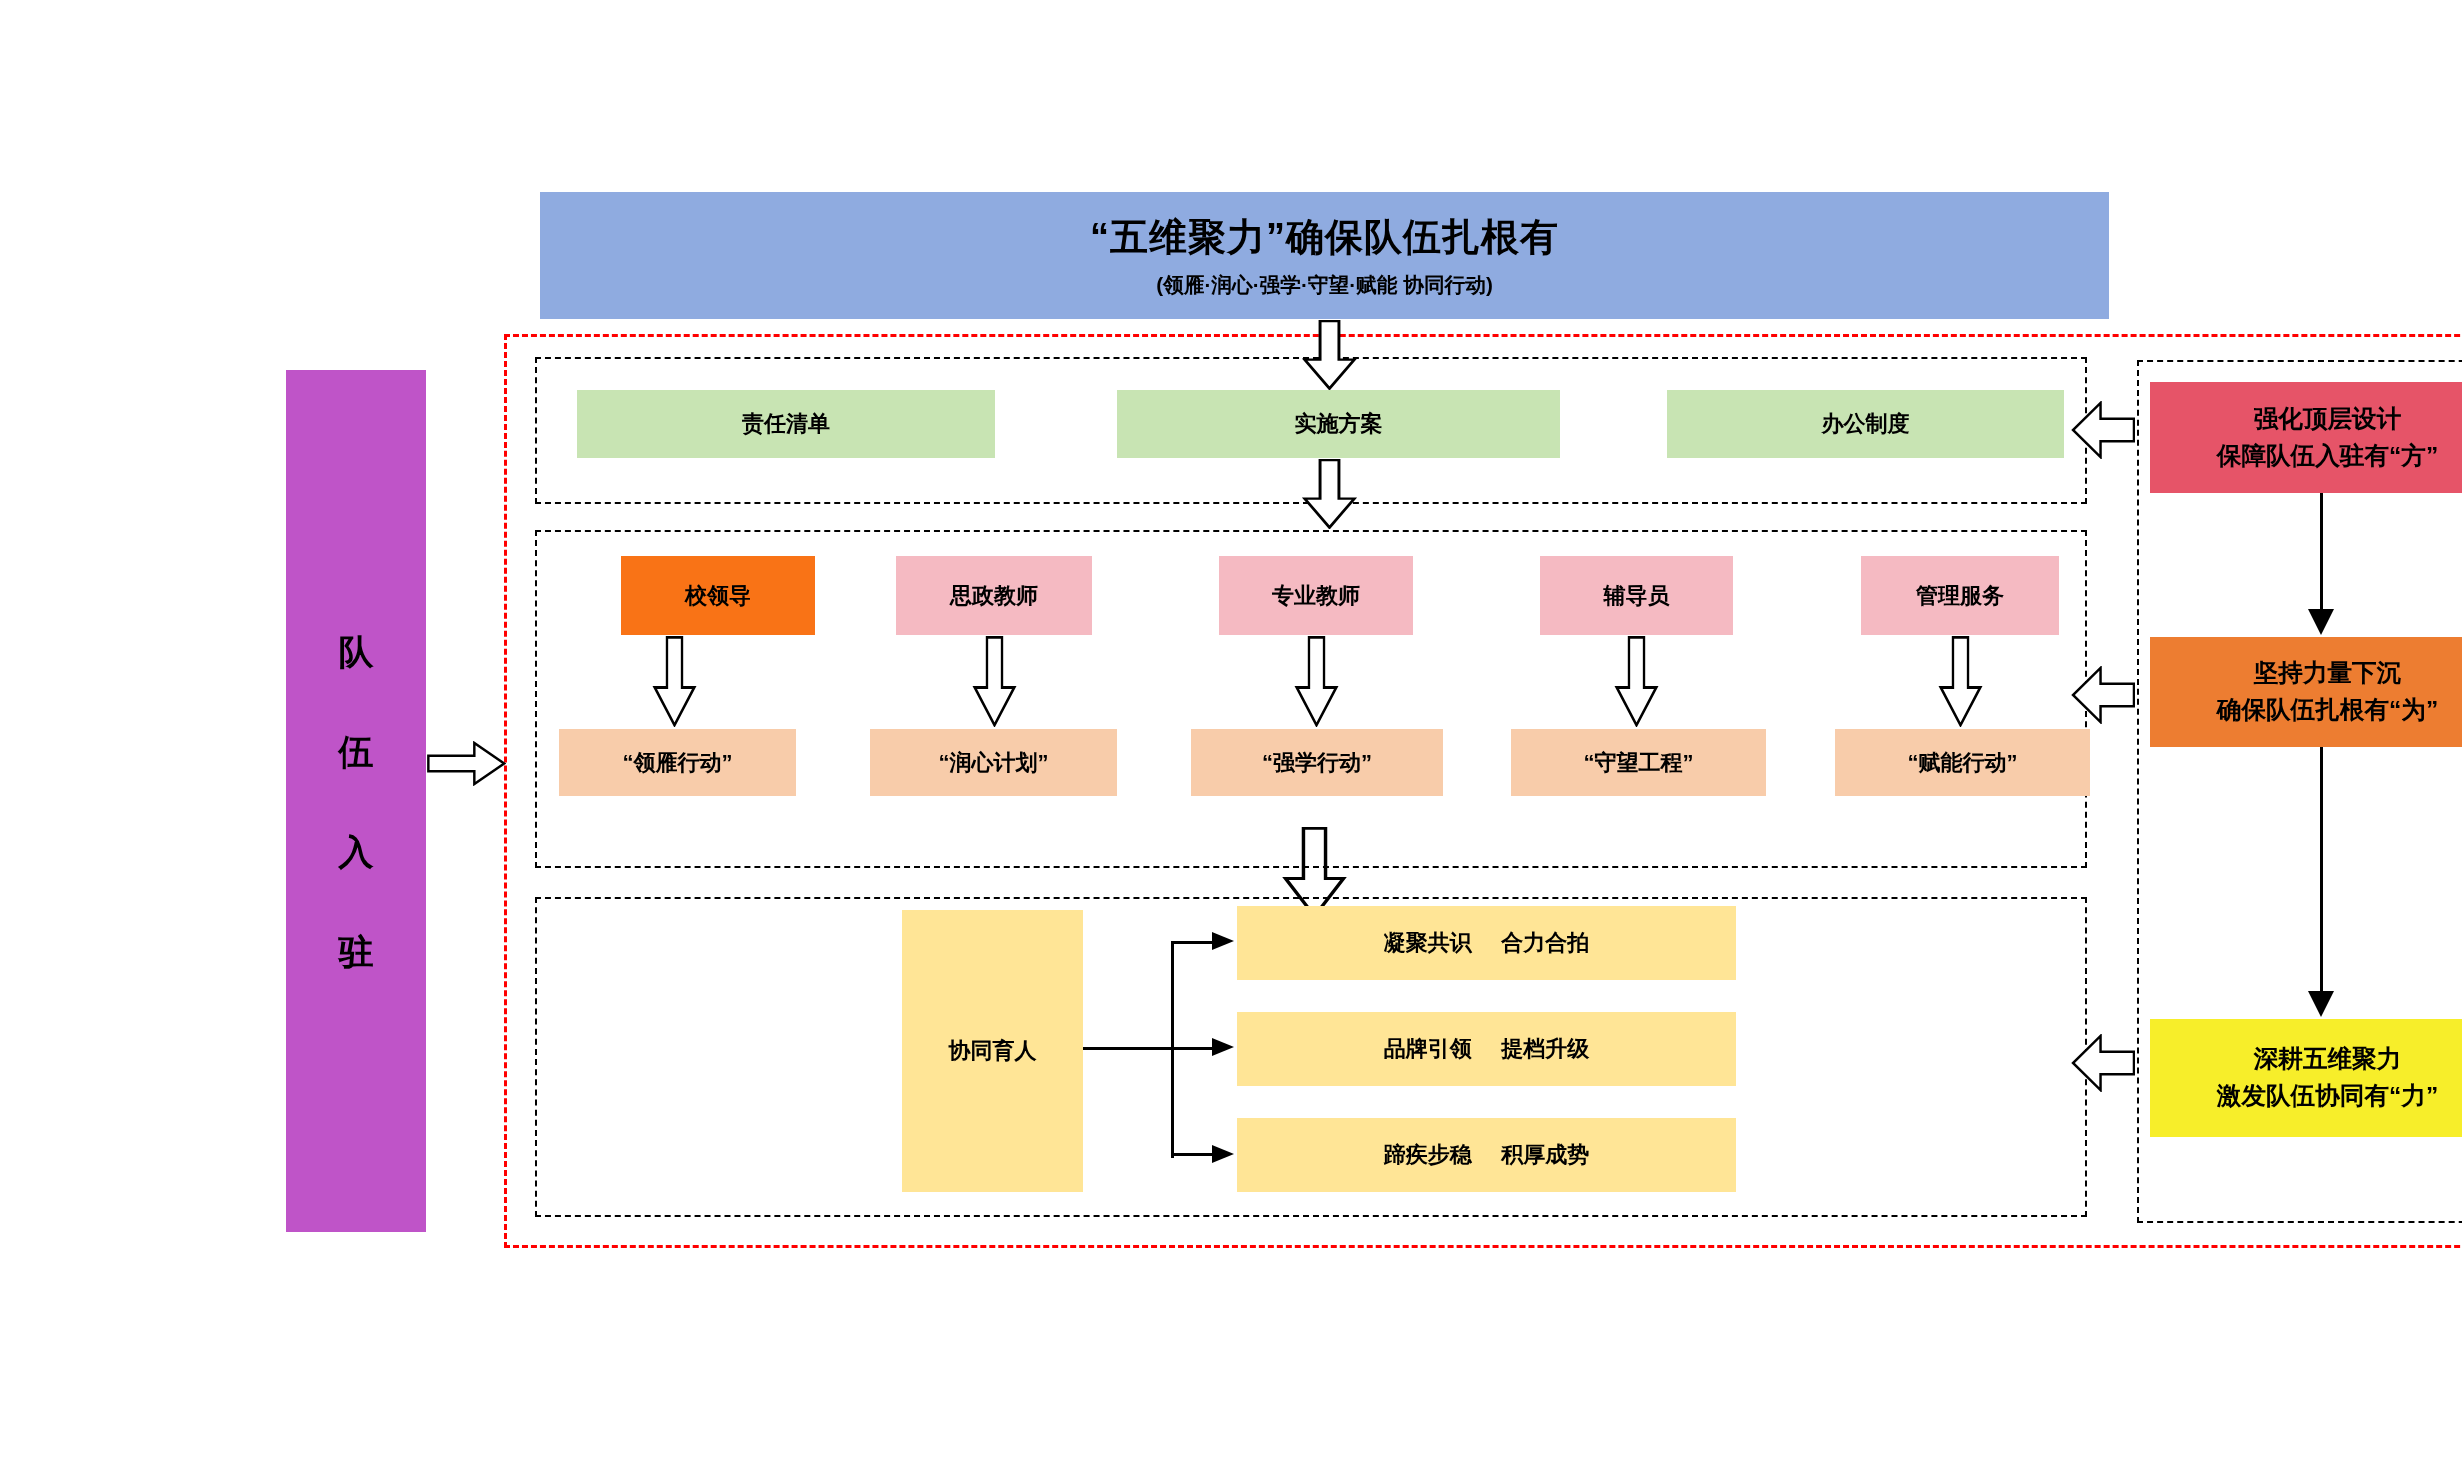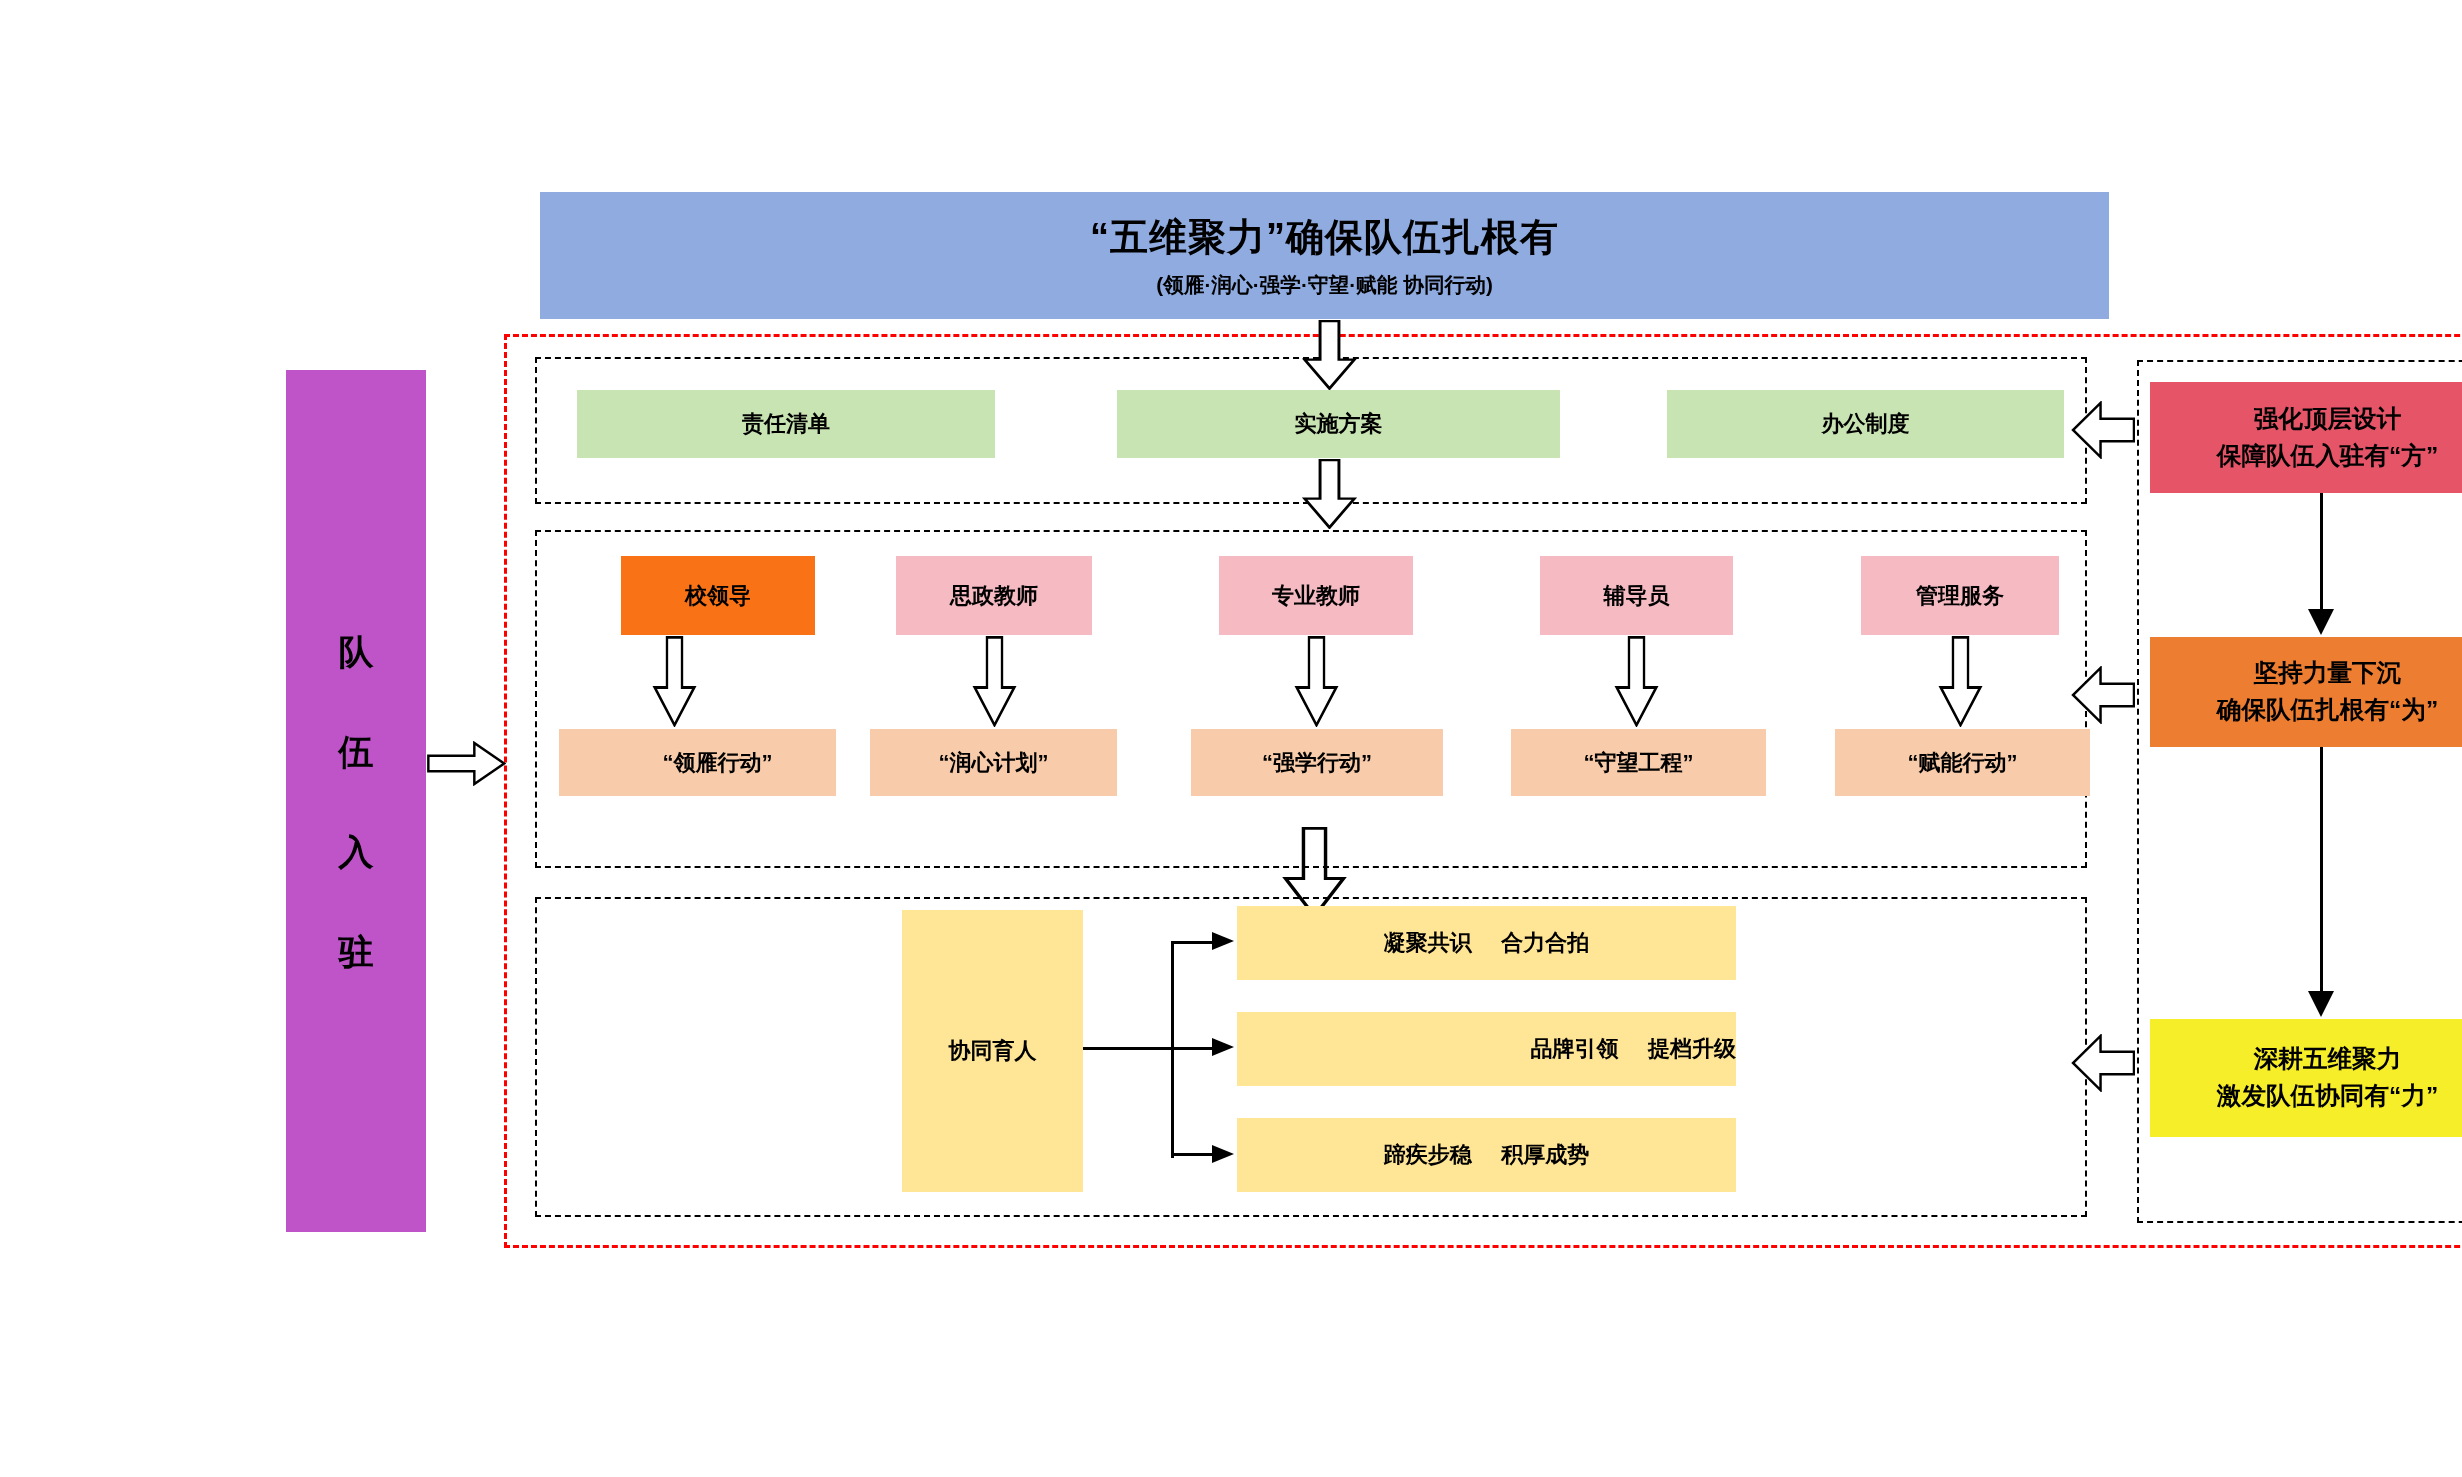--- a/index.html
+++ b/index.html
@@ -41,21 +41,21 @@
   .p5{left:1861px;top:556px;width:198px;height:79px;}
 
   .o1{left:559px;top:729px;width:237px;height:67px;}
   .o2{left:870px;top:729px;width:247px;height:67px;}
   .o3{left:1191px;top:729px;width:252px;height:67px;}
   .o4{left:1511px;top:729px;width:255px;height:67px;}
   .o5{left:1835px;top:729px;width:255px;height:67px;}
 
   .hub{left:902px;top:910px;width:181px;height:282px;}
   .y1{left:1237px;top:906px;width:499px;height:74px;}
-  .y2{left:1237px;top:1012px;width:499px;height:74px;justify-content:flex-end;}
+  .y2{left:1237px;top:1012px;width:499px;height:74px;}
   .y3{left:1237px;top:1118px;width:499px;height:74px;}
   .pair{display:flex;gap:29.5px;justify-content:center;}
 
   .r1{left:2150px;top:382px;width:355px;height:111px;}
   .r2{left:2150px;top:637px;width:355px;height:110px;}
   .r3{left:2150px;top:1019px;width:355px;height:118px;}
   .rstep{flex-direction:column;font-size:24.6px;font-weight:700;line-height:1.5;}
 
   
   .hline{height:3px;background:#000;}
@@ -119,21 +119,21 @@
   <svg class="abs" style="left:1293px;top:636px" width="47" height="91" viewBox="0 0 100 145" preserveAspectRatio="none">
       <path d="M34 2 H66 V82 H92 L50 142 L8 82 H34 Z" fill="#fff" stroke="#000" stroke-width="5"></path>
     </svg>
   <svg class="abs" style="left:1613px;top:636px" width="47" height="91" viewBox="0 0 100 145" preserveAspectRatio="none">
       <path d="M34 2 H66 V82 H92 L50 142 L8 82 H34 Z" fill="#fff" stroke="#000" stroke-width="5"></path>
     </svg>
   <svg class="abs" style="left:1937px;top:636px" width="47" height="91" viewBox="0 0 100 145" preserveAspectRatio="none">
       <path d="M34 2 H66 V82 H92 L50 142 L8 82 H34 Z" fill="#fff" stroke="#000" stroke-width="5"></path>
     </svg>
 
-  <div class="abs box lbl o1" style="background-color: rgb(248, 204, 170); padding-left: 40px;">“领雁行动”</div>
+  <div class="abs box lbl o1" style="background-color: rgb(248, 204, 170);">“领雁行动”</div>
   <div class="abs box lbl o2" style="background-color: rgb(248, 204, 170);">“润心计划”</div>
   <div class="abs box lbl o3" style="background-color: rgb(248, 204, 170);">“强学行动”</div>
   <div class="abs box lbl o4" style="background-color: rgb(248, 204, 170);">“守望工程”</div>
   <div class="abs box lbl o5" style="background-color: rgb(248, 204, 170);">“赋能行动”</div>
 
   <div class="abs dashed sec3"></div>
   <div class="abs box lbl hub" style="background-color: rgb(255, 229, 150);">协同育人</div>
 
   <div class="abs box lbl y1" style="background-color: rgb(255, 229, 150);">
     <div class="pair">

